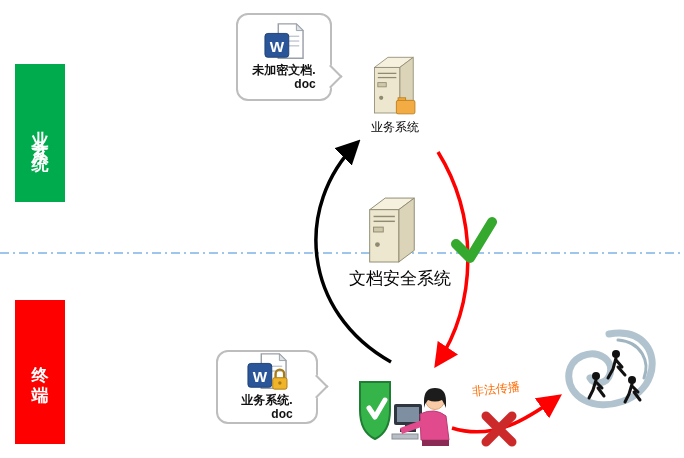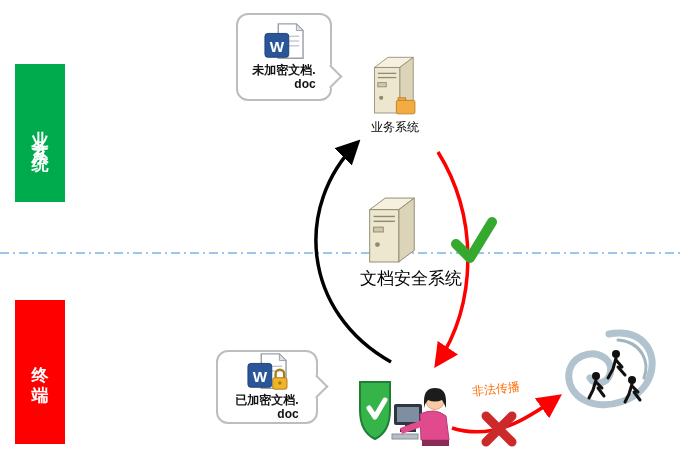--- a/index.html
+++ b/index.html
@@ -32,21 +32,21 @@
   }
   .bubble-top{left:236px;top:13px;width:96px;height:88px;}
   .bubble-top::after{right:-9px;bottom:14px;}
   .bubble-bottom{left:216px;top:350px;width:102px;height:74px;}
   .bubble-bottom::after{right:-9px;top:26px;}
   .bubble-label{font-size:12px;font-weight:bold;color:#111;line-height:1.15;text-align:right;}
 
   
   .srv-label{color:#000;text-align:center;}
   .label-business{left:350px;top:119px;width:90px;font-size:12px;}
-  .label-security{left:338px;top:267px;width:124px;font-size:17px;font-family:"Liberation Serif",serif;text-align:right;}
+  .label-security{left:338px;top:267px;width:124px;font-size:17px;font-family:"Liberation Serif",serif;}
   .illegal-label{left:472px;top:381px;font-size:12px;color:#ff6a00;transform:rotate(-6deg);}
 
   svg{display:block;}
 </style>
 </head>
 <body>
 
 <div class="canvas">
 
   <svg class="layer" width="684" height="458" viewBox="0 0 684 458">
@@ -136,21 +136,21 @@
       <line x1="20" y1="20" x2="38" y2="20" stroke="#c3c9d2" stroke-width="1.5"></line>
       <rect x="2" y="12" width="25" height="25" rx="3" fill="#2a5699" stroke="#1e3f73"></rect>
       <text x="14.5" y="31" text-anchor="middle" fill="#fff" font-size="16" font-weight="bold" font-family="Liberation Sans, sans-serif">W</text>
       <g>
         <path d="M31 27 v-4 a4.5 4.5 0 0 1 9 0 v4" fill="none" stroke="#a97b17" stroke-width="2.5"></path>
         <rect x="28" y="27" width="15" height="12" rx="2" fill="#f0b429" stroke="#a97b17"></rect>
         <circle cx="35.5" cy="32.5" r="1.8" fill="#a97b17"></circle>
       </g>
     </svg>
     <div class="bubble-label">
-      <div>已加密文档.</div>
+      <div>业务系统.</div>
       <div>doc</div>
     </div>
   </div>
 
   <div class="abs" style="left:342px;top:376px;">
     <svg width="112" height="82" viewBox="0 0 112 82">
       <g>
         <path d="M18 6 L48 6 L48 34 Q48 56 33 63 Q18 56 18 34 Z" fill="#35b44a" stroke="#1f7e33" stroke-width="2"></path>
         <path d="M27 32 L33 41 L43 24" fill="none" stroke="#fff" stroke-width="5" stroke-linecap="round" stroke-linejoin="round"></path>
       </g>

